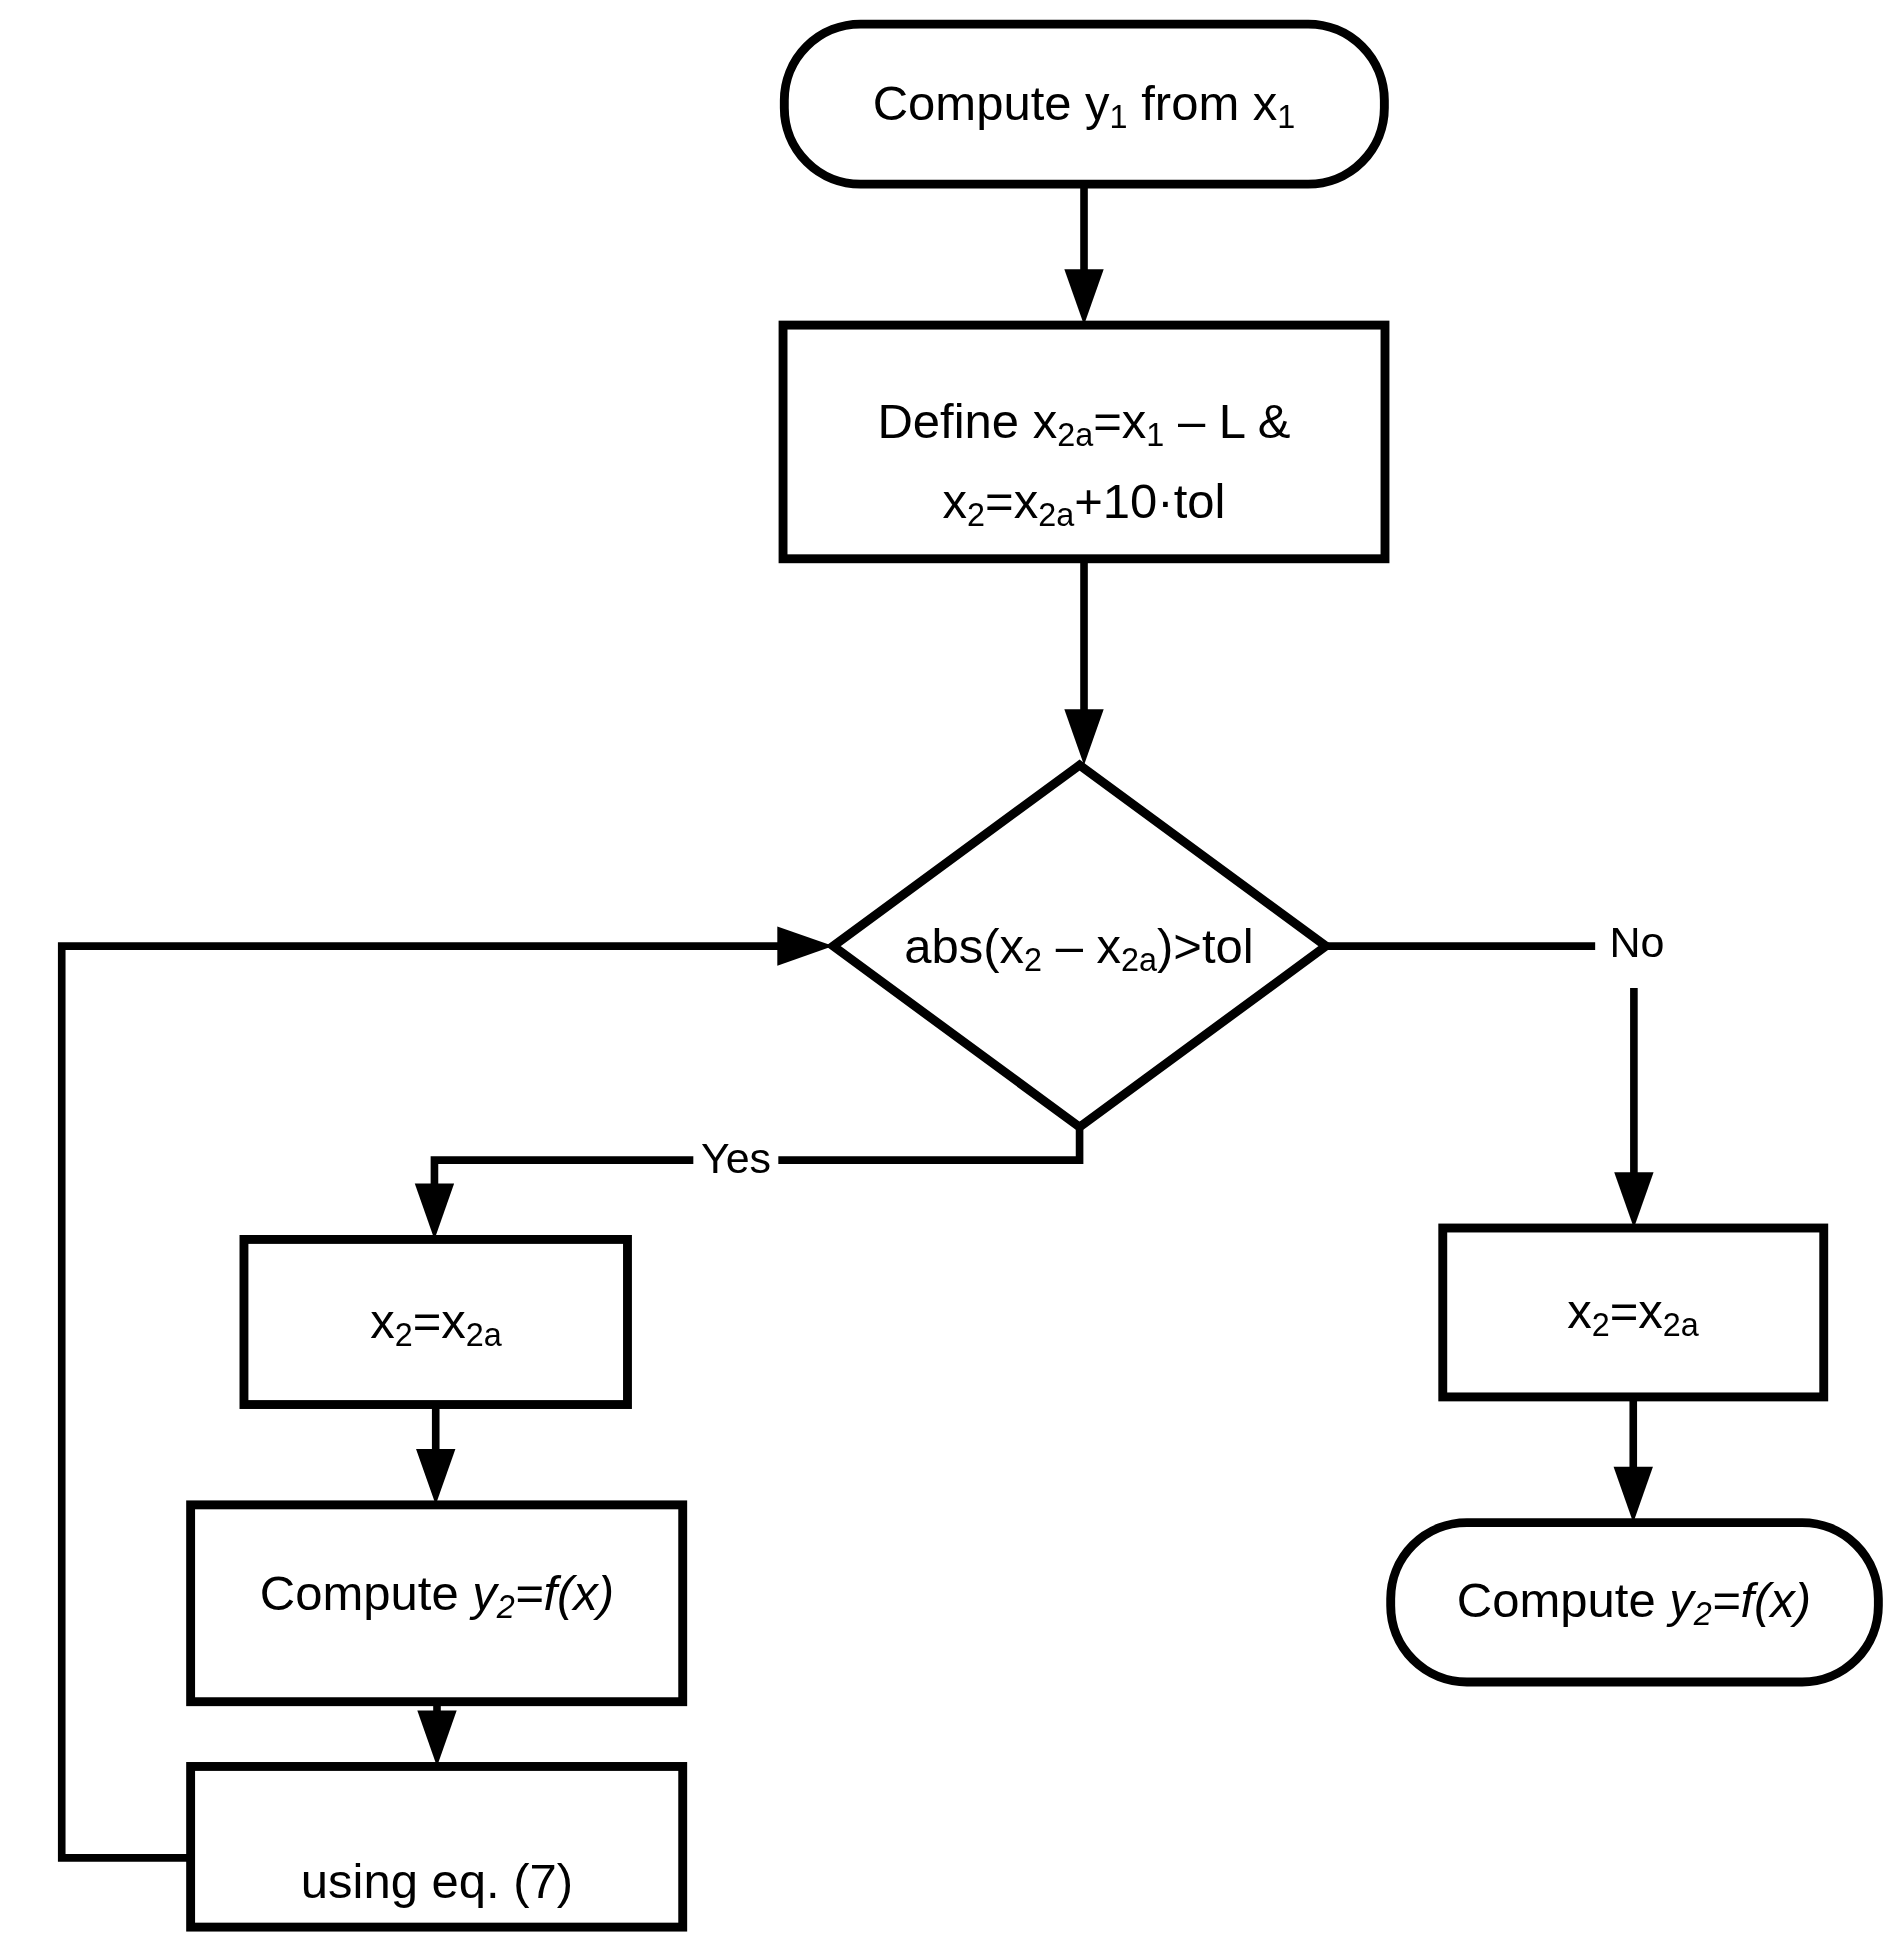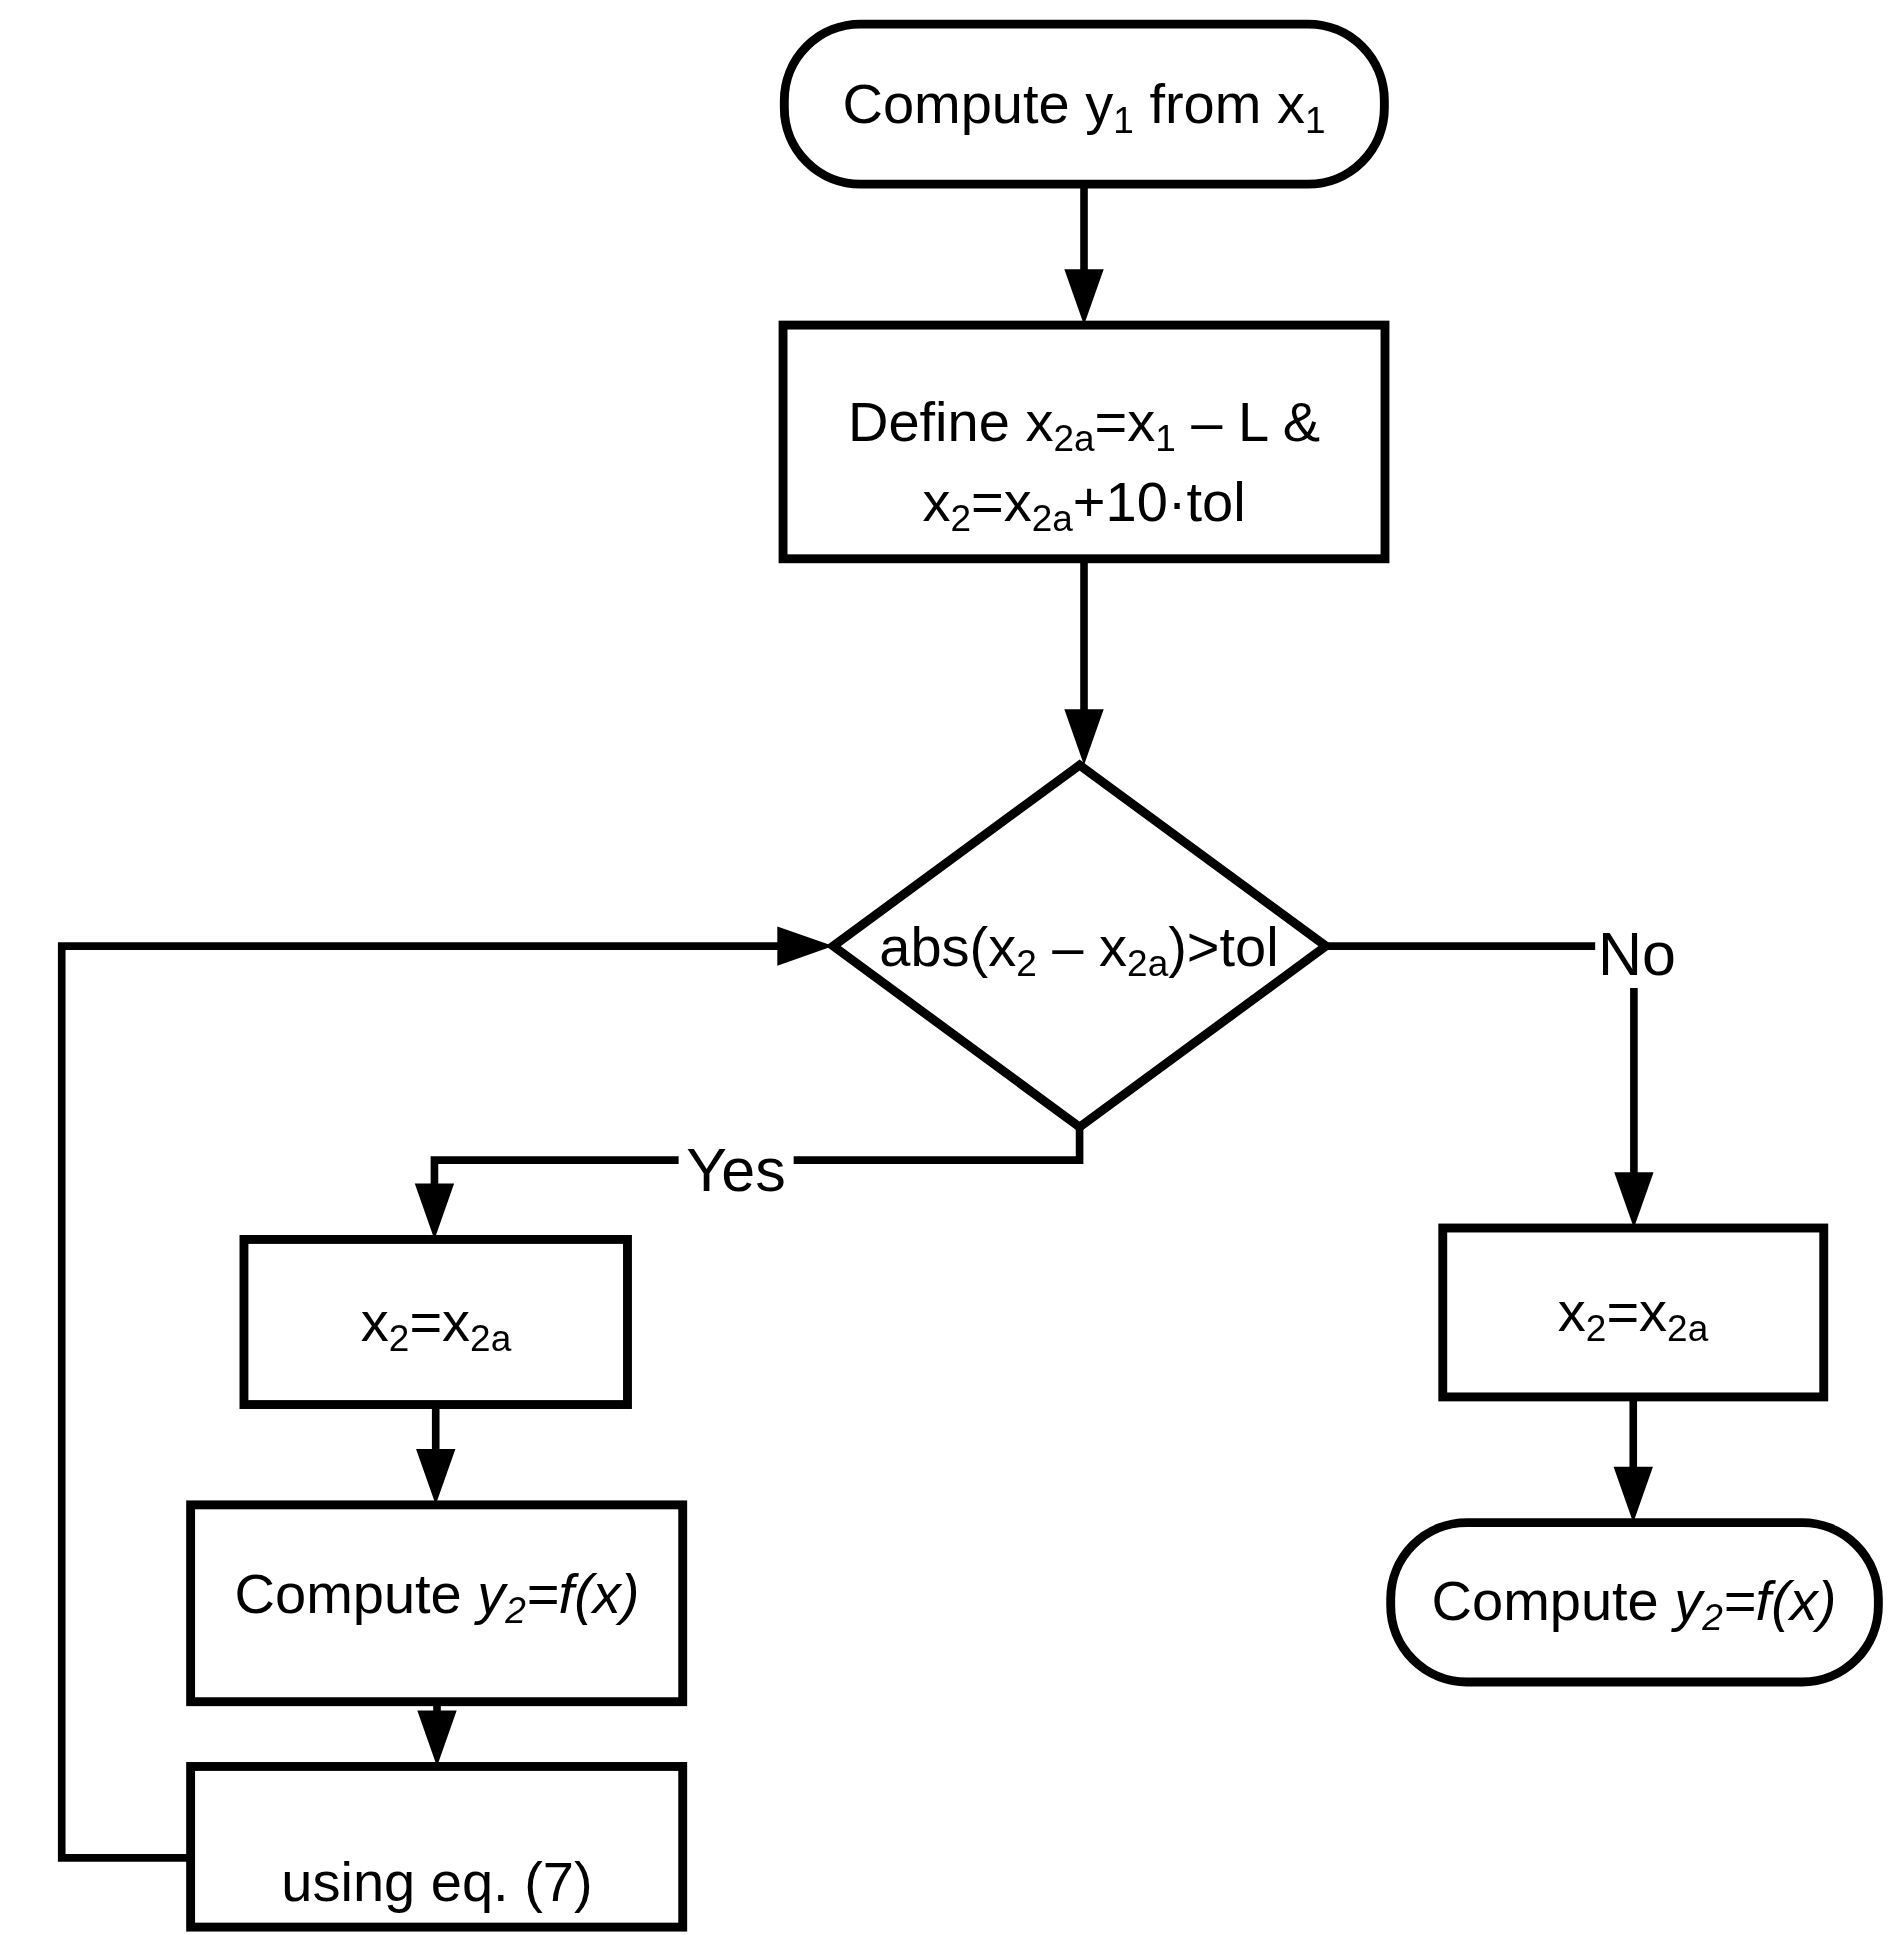--- a/index.html
+++ b/index.html
@@ -15,26 +15,26 @@
     font-family:"Liberation Sans","DejaVu Sans",sans-serif;
     color:var(--text);
   }
   #stage{position:absolute;left:0;top:0;width:1895px;height:1936px;}
   svg{position:absolute;left:0;top:0;display:block;}
   .edge{stroke:var(--line);stroke-width:12;fill:none;}
   .shape{stroke:var(--line);stroke-width:14;fill:var(--fill);}
   .head{fill:var(--line);stroke:none;}
   .lbl{
     position:absolute;transform:translate(-50%,-50%);
-    white-space:nowrap;font-size:56px;line-height:1.1;
+    white-space:nowrap;font-size:49px;line-height:1.1;
     color:var(--text);text-align:center;
   }
   .lbl sub{font-size:66%;line-height:0;position:relative;vertical-align:baseline;top:0.26em;}
   .lbl i{font-style:italic;text-align:center;}
-  .branch-lbl{font-size:61px;margin-top:12px;}
+  .branch-lbl{font-size:43px;}
   .on-line{background:var(--bg);padding:0 7.6px;}
 </style>
 </head>
 <body>
 
 <div id="stage">
 
   <svg width="1895" height="1936" viewBox="0 0 2984 3049">
 
     <g>

